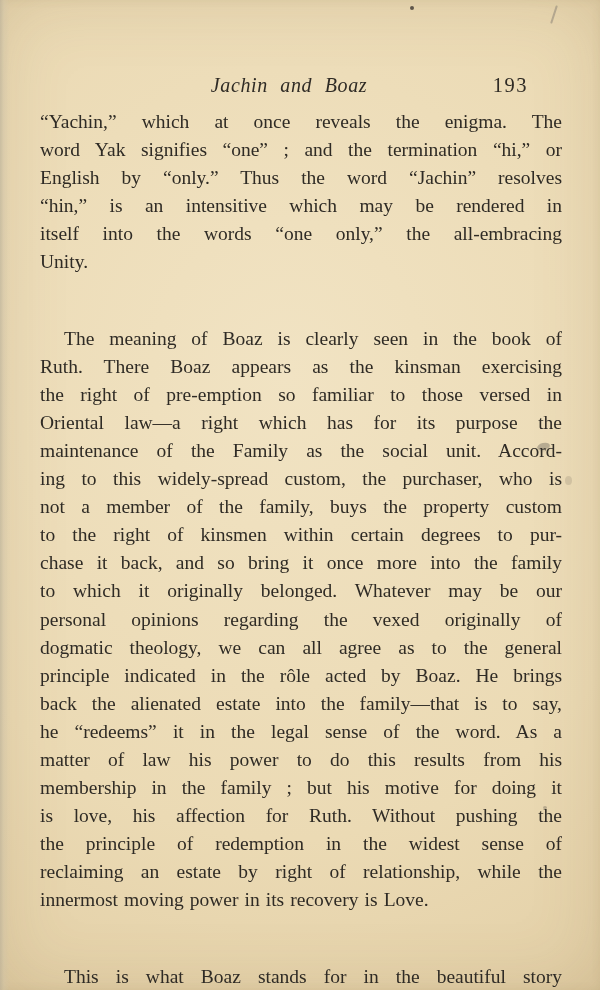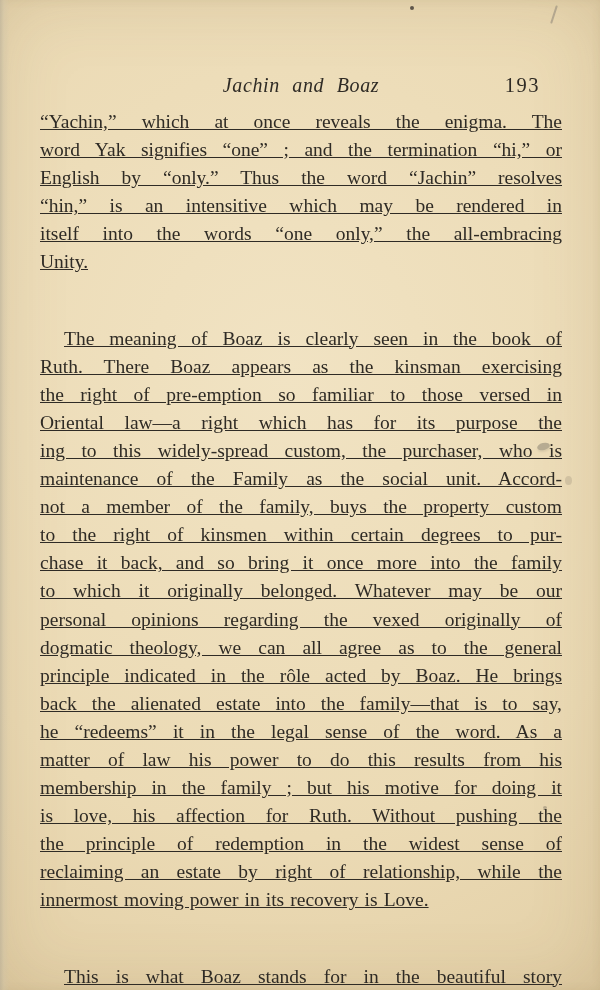--- a/index.html
+++ b/index.html
@@ -30,21 +30,21 @@
   }
   .edge-left{
     position:absolute;left:0;top:0;bottom:0;width:10px;
     background:linear-gradient(90deg,
       rgba(186,178,158,.55) 0,
       rgba(210,200,175,.35) 4px,
       rgba(210,200,175,0) 10px);
     pointer-events:none;
   }
   .running-header{
-    position:absolute;top:72px;left:40px;width:522px;height:26px;
+    position:absolute;top:72px;left:28px;width:522px;height:26px;
     line-height:26px;
   }
   .header-title{
     display:block;text-align:center;
     font-style:italic;font-size:20px;
     letter-spacing:.6px;word-spacing:7px;
     color:var(--ink);
   }
   .page-number{
     position:absolute;right:22px;top:0;
@@ -53,21 +53,20 @@
   }
   .page-text{
     position:absolute;top:108px;left:40px;width:522px;
     font-size:19.5px;line-height:28.1px;
     word-spacing:1.2px;
   }
   .line{
     text-align:justify;
     text-align-last:justify;
     white-space:normal;
-    text-decoration:underline;
   }
   .line.endp{ text-align-last:left; }
   .line.indent{ text-indent:24px;margin-top:48px; }
   .mark{ position:absolute; pointer-events:none; }
   .speck-top{
     left:410px;top:6px;width:4px;height:4px;border-radius:50%;
     background:#46403a;opacity:.85;
   }
   .scratch-top{
     left:553px;top:5px;width:2px;height:19px;
@@ -113,22 +112,22 @@
       <div class="line">English by “only.” Thus the word “Jachin” resolves</div>
       <div class="line">“hin,” is an intensitive which may be rendered in</div>
       <div class="line">itself into the words “one only,” the all-embracing</div>
       <div class="line endp">Unity.</div>
     </div>
     <div class="paragraph">
       <div class="line indent">The meaning of Boaz is clearly seen in the book of</div>
       <div class="line">Ruth. There Boaz appears as the kinsman exercising</div>
       <div class="line">the right of pre-emption so familiar to those versed in</div>
       <div class="line">Oriental law—a right which has for its purpose the</div>
+      <div class="line">maintenance of the Family as the social unit. Accord-</div>
       <div class="line">ing to this widely-spread custom, the purchaser, who is</div>
-      <div class="line">maintenance of the Family as the social unit. Accord-</div>
       <div class="line">not a member of the family, buys the property custom</div>
       <div class="line">to the right of kinsmen within certain degrees to pur-</div>
       <div class="line">chase it back, and so bring it once more into the family</div>
       <div class="line">to which it originally belonged. Whatever may be our</div>
       <div class="line">personal opinions regarding the vexed originally of</div>
       <div class="line">dogmatic theology, we can all agree as to the general</div>
       <div class="line">principle indicated in the rôle acted by Boaz. He brings</div>
       <div class="line">back the alienated estate into the family—that is to say,</div>
       <div class="line">he “redeems” it in the legal sense of the word. As a</div>
       <div class="line">matter of law his power to do this results from his</div>

